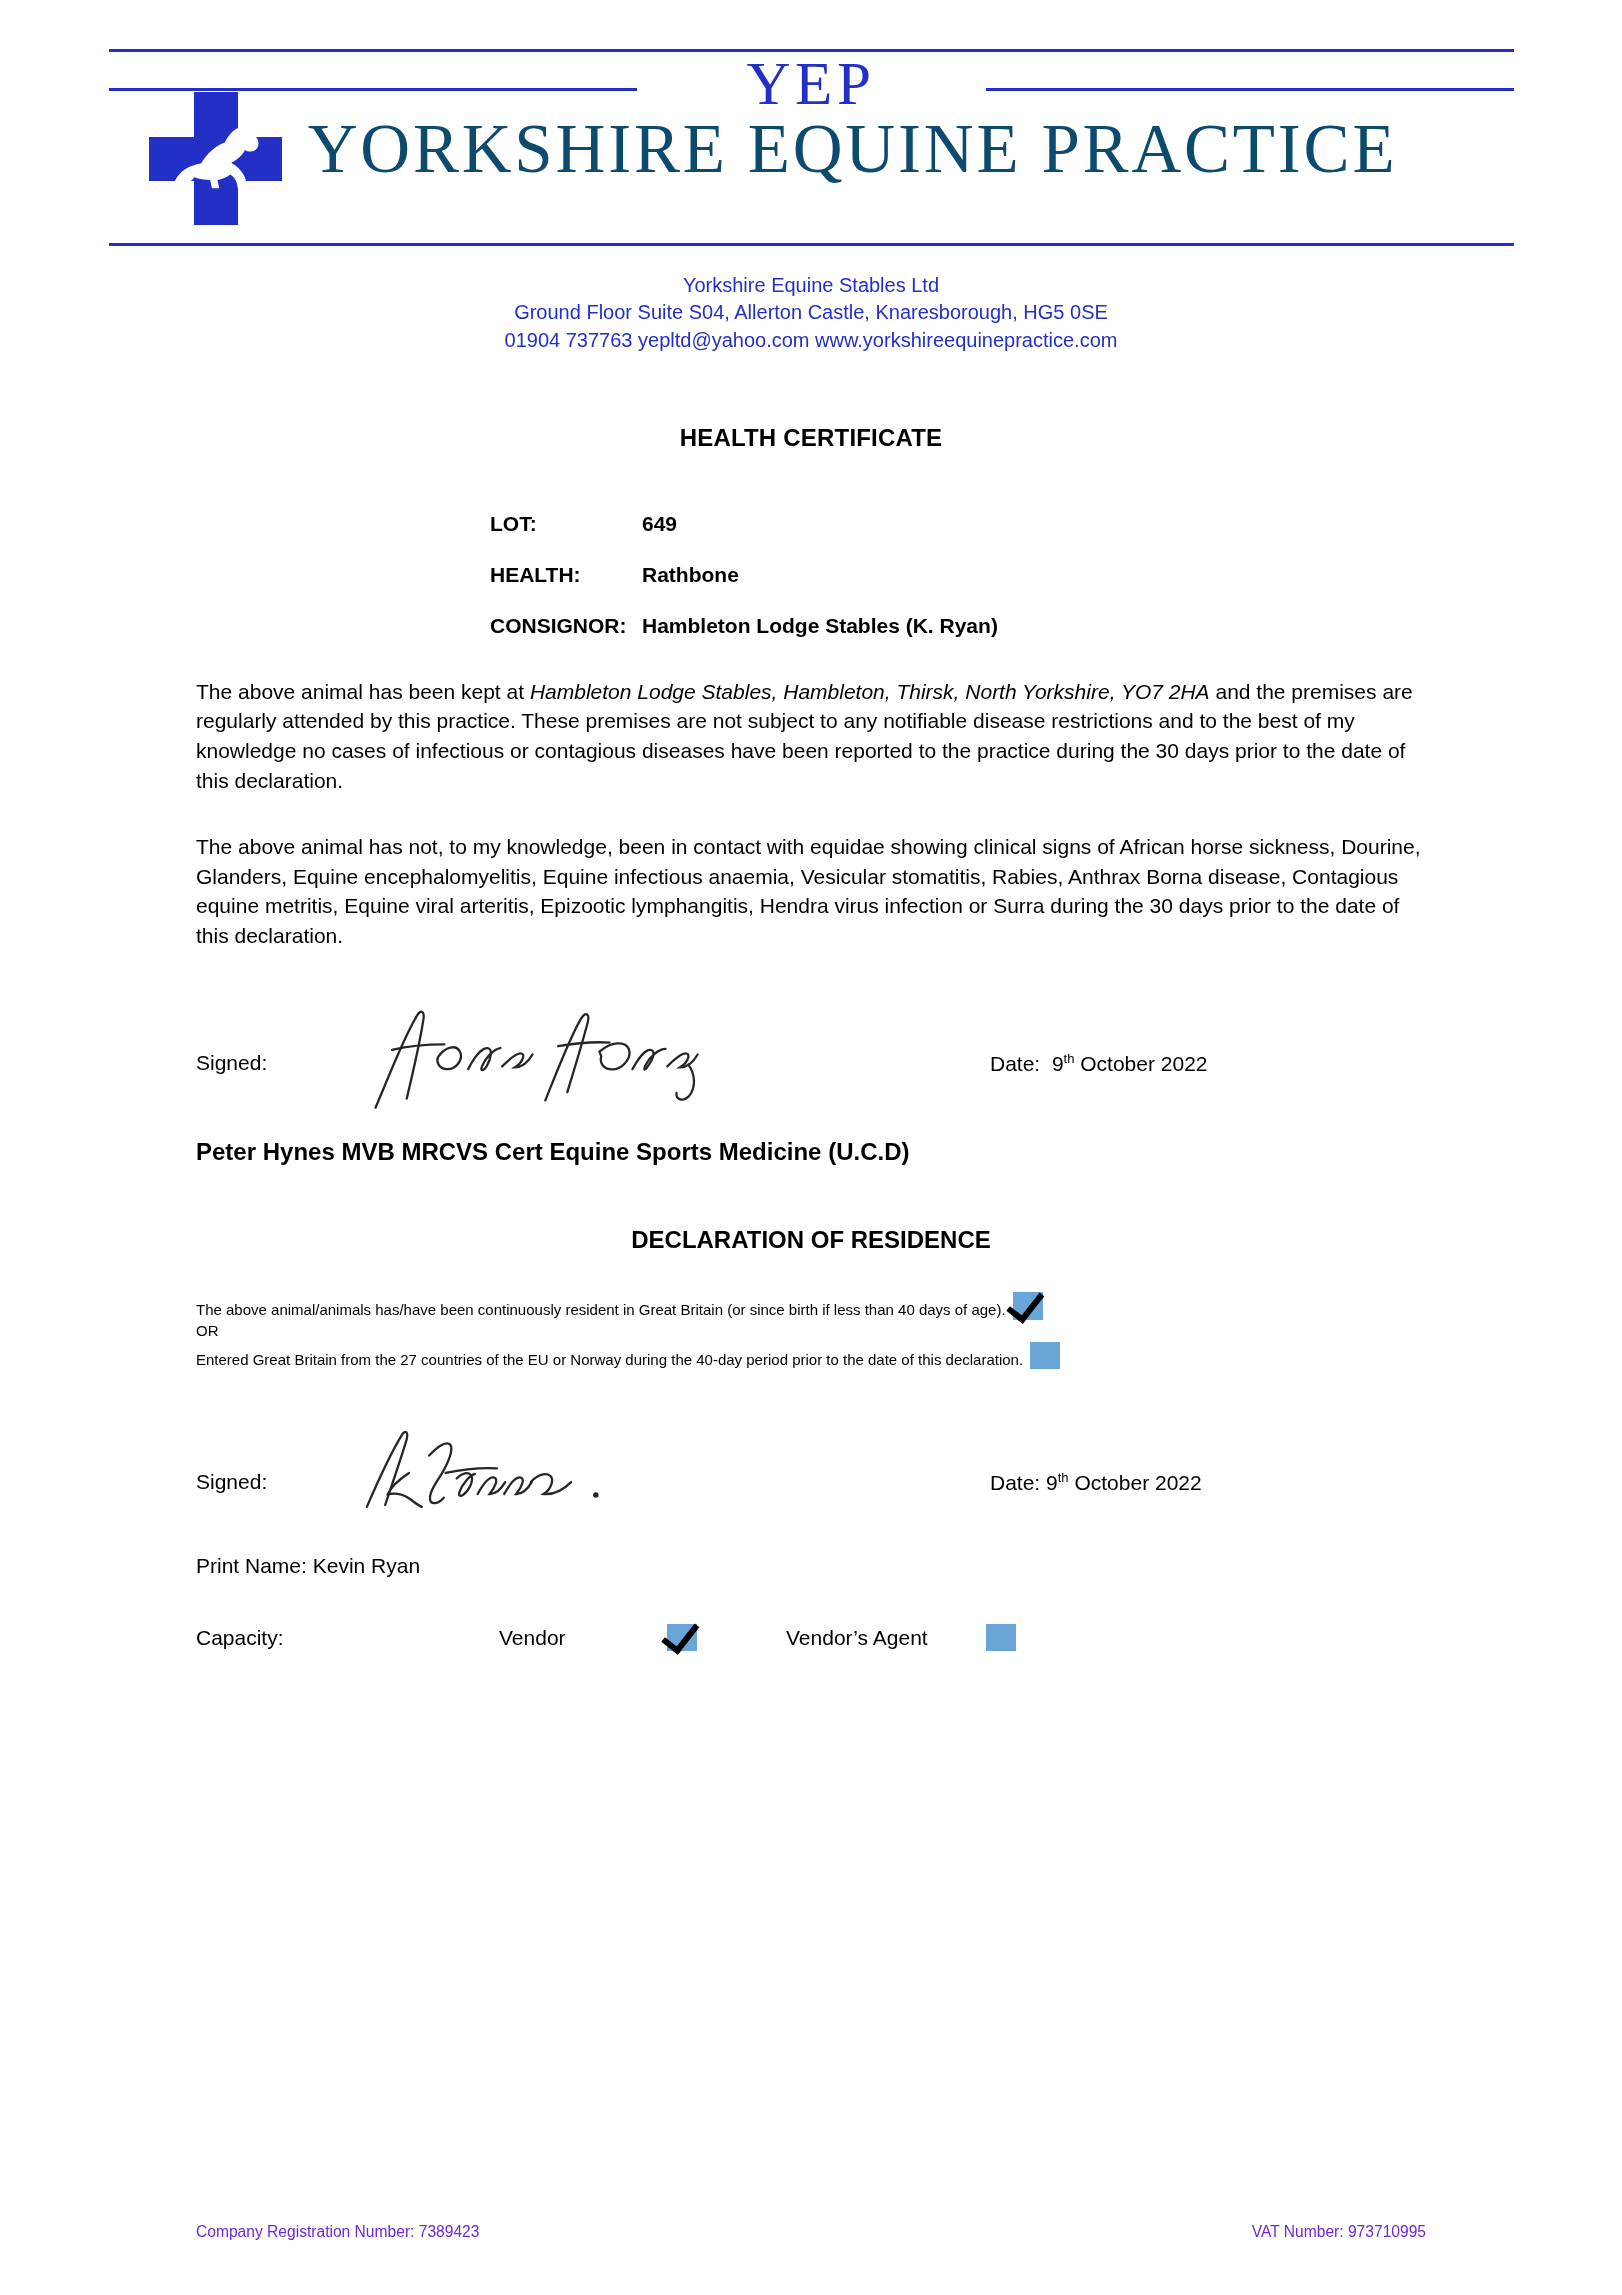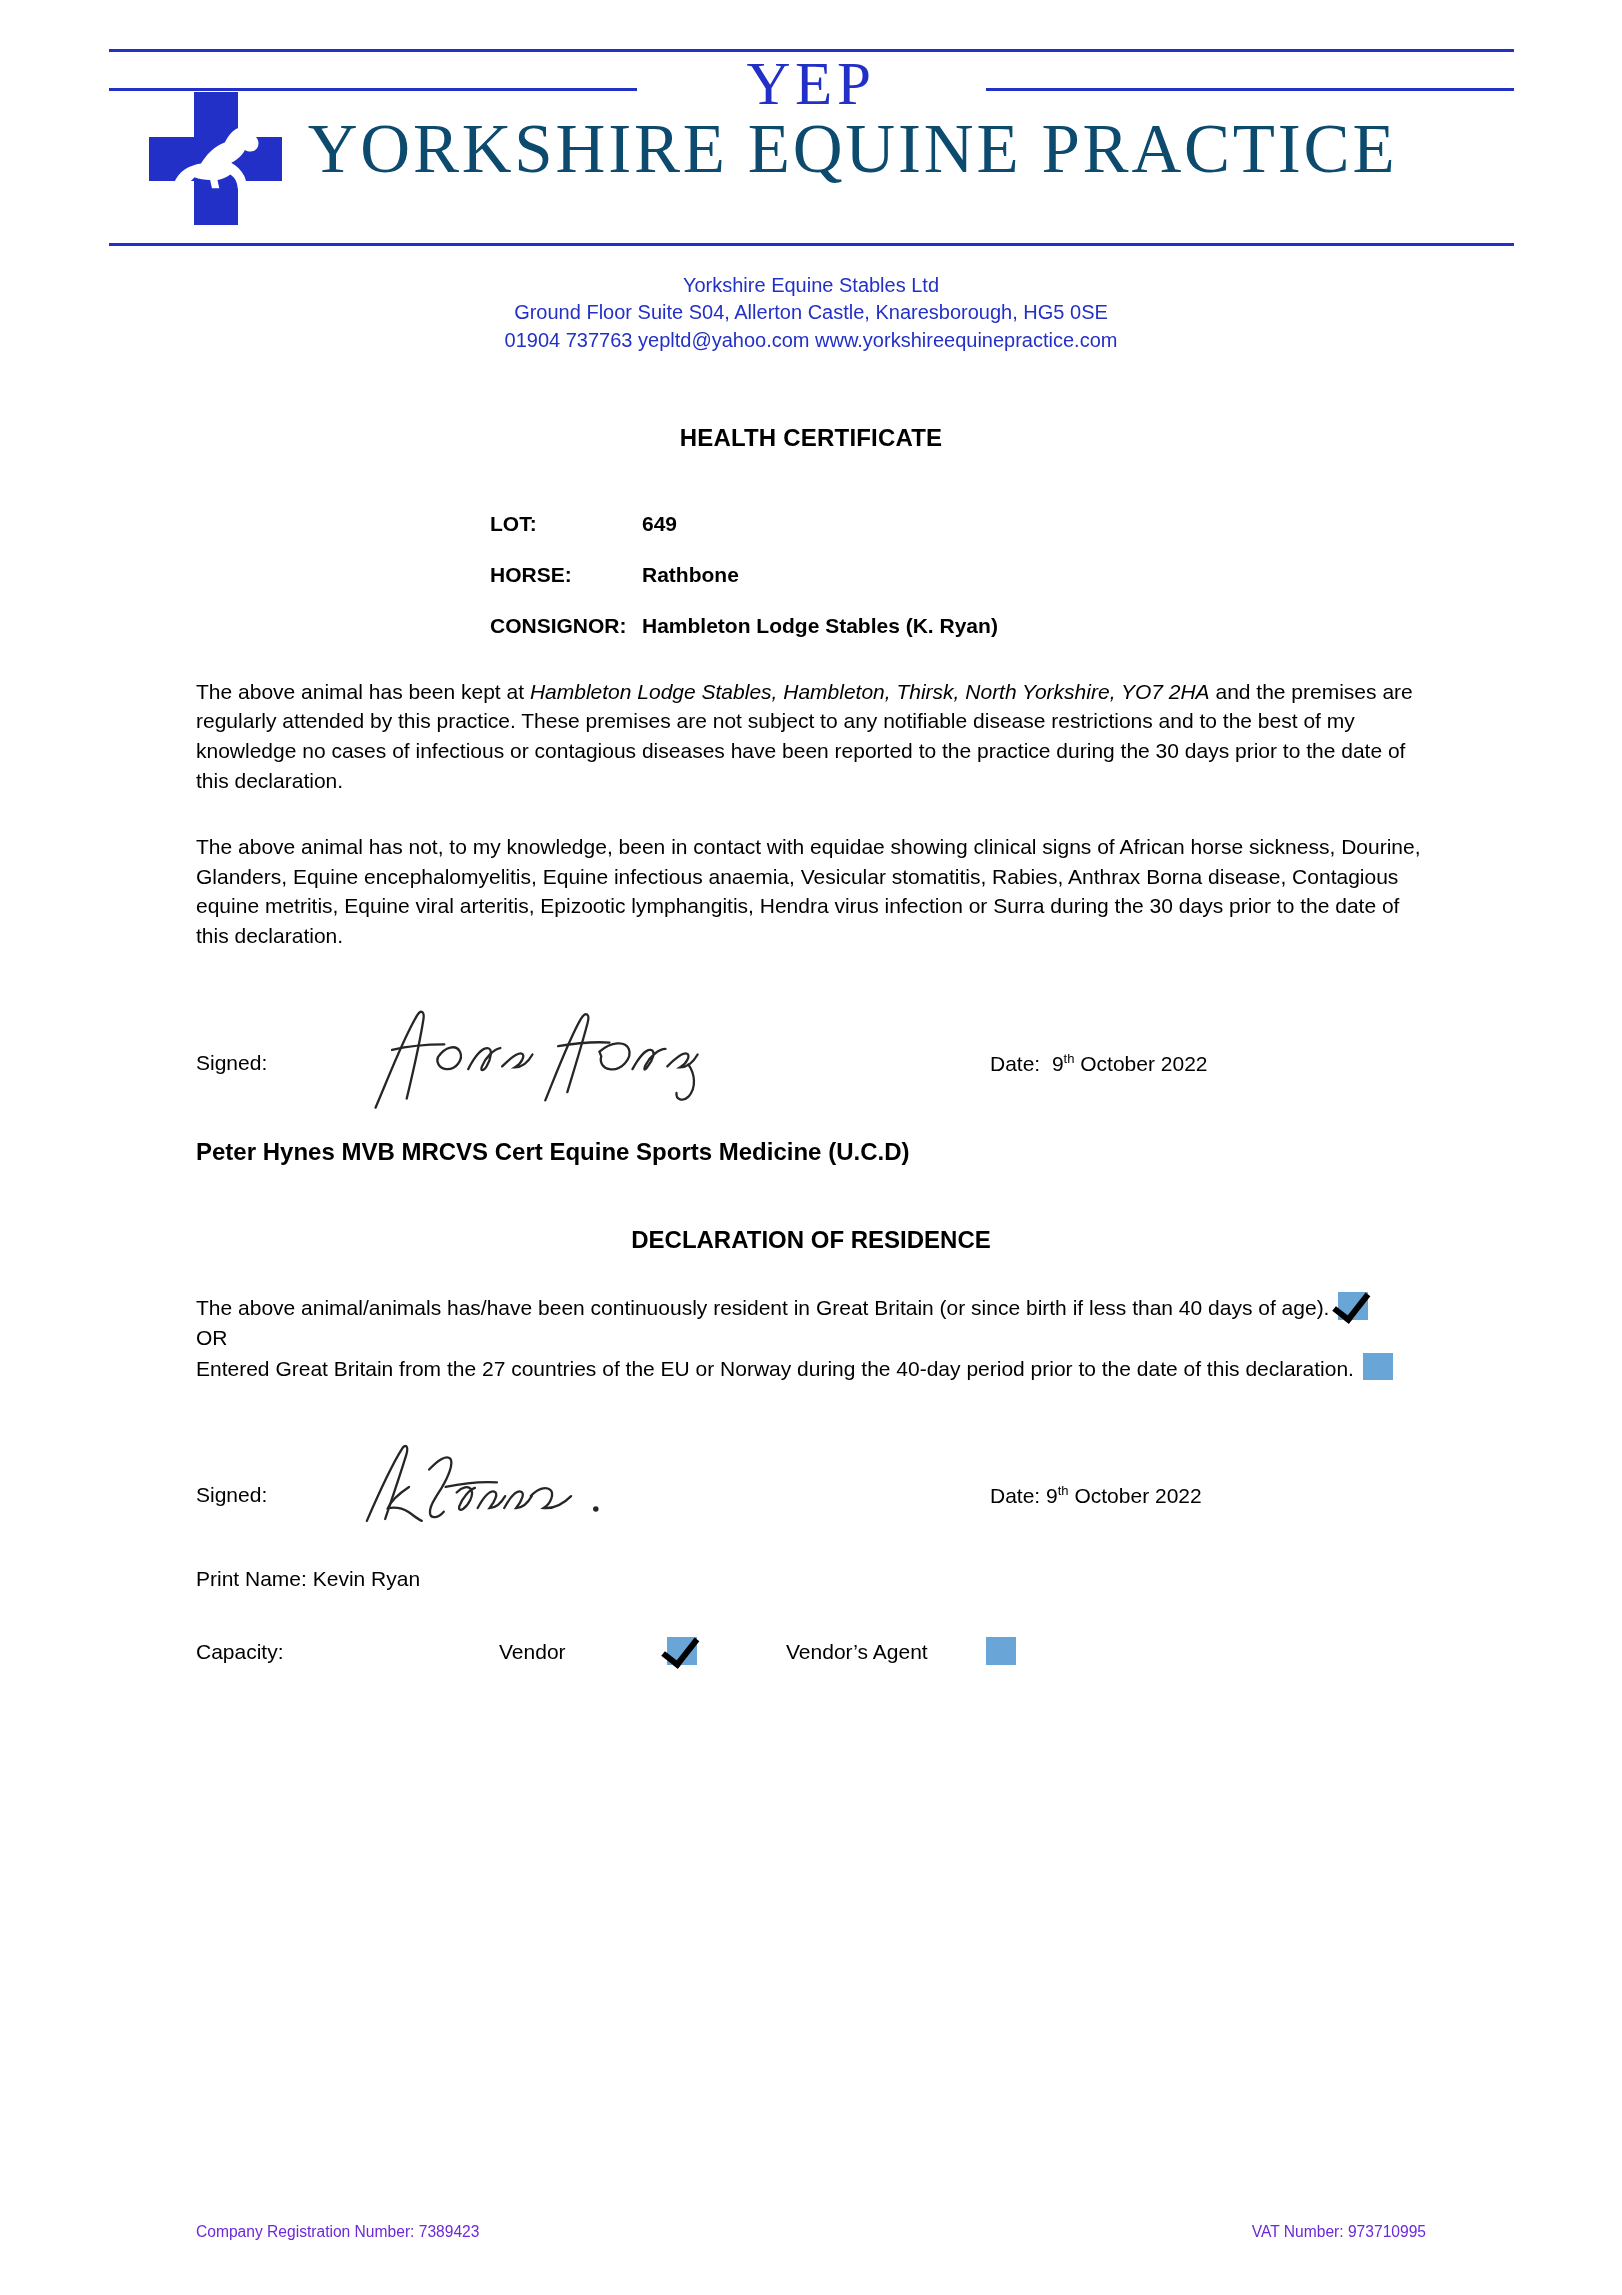--- a/index.html
+++ b/index.html
@@ -198,21 +198,21 @@
 
   .section-title {
     text-align: center;
     font-weight: bold;
     font-size: 24px;
     margin-top: 60px;
   }
 
   .res-para {
     margin-top: 38px;
-    font-size: 21px;
+    font-size: 15px;
     line-height: 1.42;
   }
 
   .checkbox {
     display: inline-block;
     width: 30px;
     height: 27.5px;
     background: #6aa5d8;
     vertical-align: -4.6px;
     position: relative;
@@ -299,21 +299,21 @@
   <div class="content">
 
     <div class="doc-title">HEALTH CERTIFICATE</div>
 
     <div class="fields">
       <div class="field-row">
         <div class="field-label">LOT:</div>
         <div class="field-value">649</div>
       </div>
       <div class="field-row">
-        <div class="field-label">HORSE:</div>
+        <div class="field-label">HEALTH:</div>
         <div class="field-value">Rathbone</div>
       </div>
       <div class="field-row">
         <div class="field-label">CONSIGNOR:</div>
         <div class="field-value">Hambleton Lodge Stables (K. Ryan)</div>
       </div>
     </div>
 
     <div class="para"><span>The above animal has been kept at </span><span class="ital">Hambleton Lodge Stables, Hambleton, Thirsk, North Yorkshire, YO7 2HA</span><span> and the premises are regularly attended by this practice. These premises are not subject to any notifiable disease restrictions and to the best of my knowledge no cases of infectious or contagious diseases have been reported to the practice during the 30 days prior to the date of this declaration.</span></div>
 

